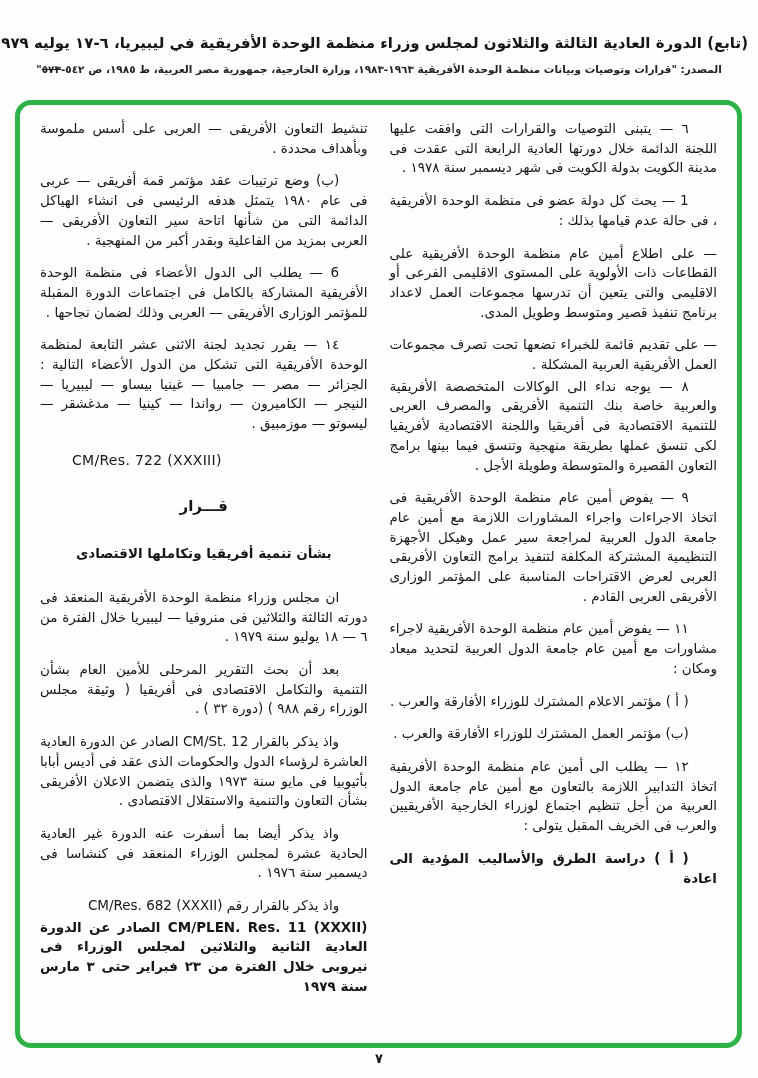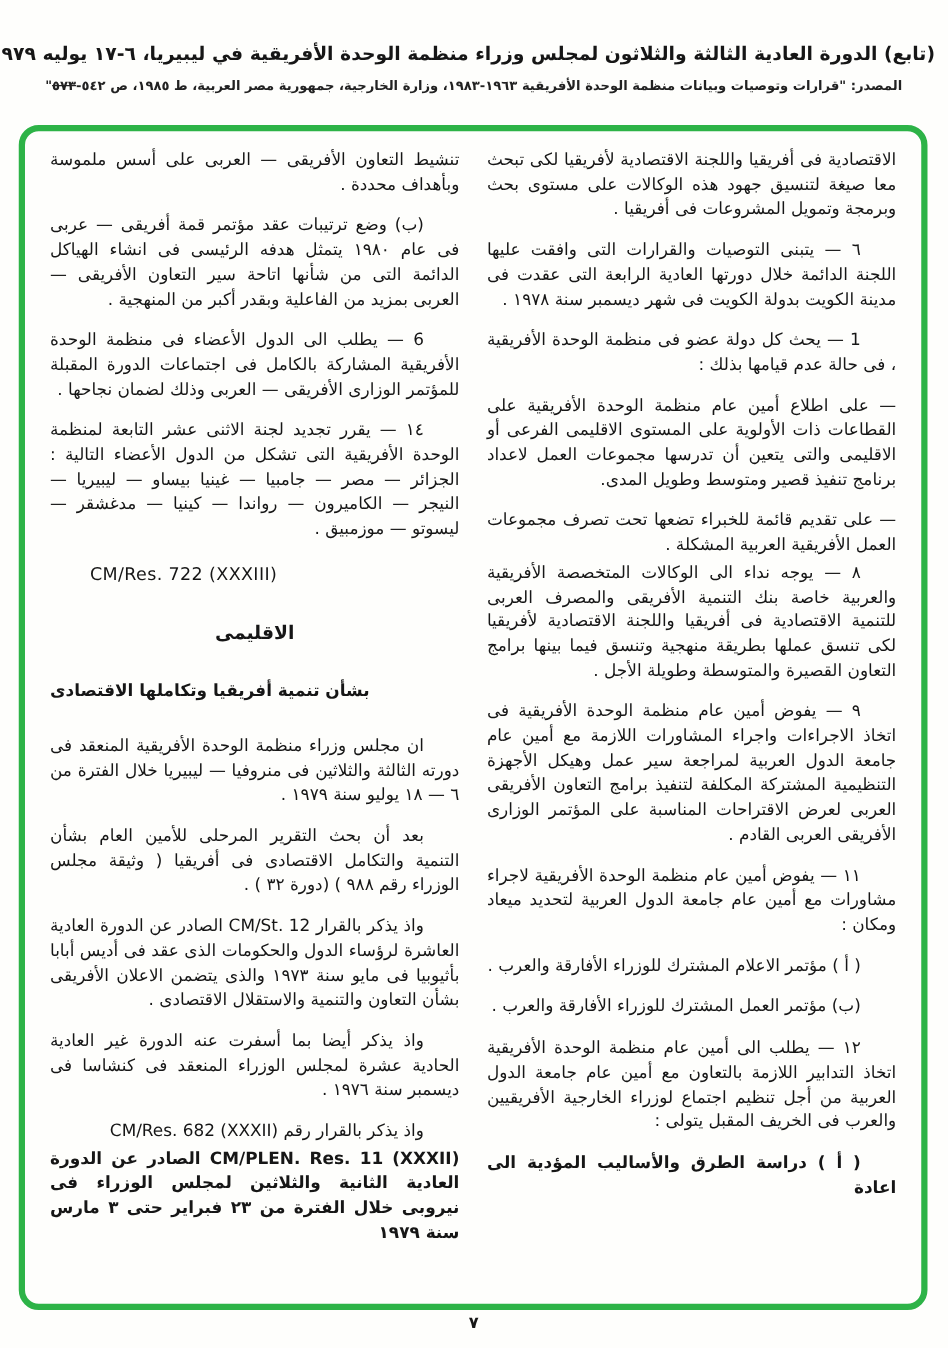--- a/index.html
+++ b/index.html
@@ -71,21 +71,21 @@
     letter-spacing: 0.3px;
   }
   .heading {
     text-align: center;
     text-indent: 0;
     font-weight: bold;
     font-size: 15px;
     margin: 0 0 26px 0;
   }
   .subheading {
-    text-align: left;
+    text-align: center;
     text-indent: 0;
     font-weight: bold;
     font-size: 13.5px;
     margin: 0 0 24px 0;
   }
 
   
   .page-number {
     position: absolute;
     bottom: 12px; left: 0;
@@ -102,40 +102,39 @@
 
   <div class="header">
     <div class="title">(تابع) الدورة العادية الثالثة والثلاثون لمجلس وزراء منظمة الوحدة الأفريقية في ليبيريا، ٦-١٧ يوليه ١٩٧٩</div>
     <div class="source">
       <span>المصدر: "قرارات وتوصيات وبيانات منظمة الوحدة الأفريقية ١٩٦٣-١٩٨٣، وزارة الخارجية، جمهورية مصر العربية، ط ١٩٨٥، ص ٥٤٢-</span><span class="struck">٥٧٣</span><span>"</span>
     </div>
   </div>
 
   <div class="content-box" style="border-color: rgb(45, 179, 71);">
     <div class="col col-right">
-        <p class="para normal">الاقتصادية فى أفريقيا واللجنة الاقتصادية لأفريقيا لكى تبحث معا صيغة لتنسيق جهود هذه الوكالات على مستوى بحث وبرمجة وتمويل المشروعات فى أفريقيا .</p>
         <p class="para indent">٦ — يتبنى التوصيات والقرارات التى وافقت عليها اللجنة الدائمة خلال دورتها العادية الرابعة التى عقدت فى مدينة الكويت بدولة الكويت فى شهر ديسمبر سنة ١٩٧٨ .</p>
         <p class="para indent">1 — يحث كل دولة عضو فى منظمة الوحدة الأفريقية ، فى حالة عدم قيامها بذلك :</p>
         <p class="para normal">— على اطلاع أمين عام منظمة الوحدة الأفريقية على القطاعات ذات الأولوية على المستوى الاقليمى الفرعى أو الاقليمى والتى يتعين أن تدرسها مجموعات العمل لاعداد برنامج تنفيذ قصير ومتوسط وطويل المدى.</p>
         <p class="para tight">— على تقديم قائمة للخبراء تضعها تحت تصرف مجموعات العمل الأفريقية العربية المشكلة .</p>
         <p class="para indent">٨ — يوجه نداء الى الوكالات المتخصصة الأفريقية والعربية خاصة بنك التنمية الأفريقى والمصرف العربى للتنمية الاقتصادية فى أفريقيا واللجنة الاقتصادية لأفريقيا لكى تنسق عملها بطريقة منهجية وتنسق فيما بينها برامج التعاون القصيرة والمتوسطة وطويلة الأجل .</p>
         <p class="para indent">٩ — يفوض أمين عام منظمة الوحدة الأفريقية فى اتخاذ الاجراءات واجراء المشاورات اللازمة مع أمين عام جامعة الدول العربية لمراجعة سير عمل وهيكل الأجهزة التنظيمية المشتركة المكلفة لتنفيذ برامج التعاون الأفريقى العربى لعرض الاقتراحات المناسبة على المؤتمر الوزارى الأفريقى العربى القادم .</p>
         <p class="para indent">١١ — يفوض أمين عام منظمة الوحدة الأفريقية لاجراء مشاورات مع أمين عام جامعة الدول العربية لتحديد ميعاد ومكان :</p>
         <p class="para indent">( أ ) مؤتمر الاعلام المشترك للوزراء الأفارقة والعرب .</p>
         <p class="para indent">(ب) مؤتمر العمل المشترك للوزراء الأفارقة والعرب .</p>
         <p class="para indent">١٢ — يطلب الى أمين عام منظمة الوحدة الأفريقية اتخاذ التدابير اللازمة بالتعاون مع أمين عام جامعة الدول العربية من أجل تنظيم اجتماع لوزراء الخارجية الأفريقيين والعرب فى الخريف المقبل يتولى :</p>
         <p class="para indent bold">( أ ) دراسة الطرق والأساليب المؤدية الى اعادة</p>
       </div>
     <div class="col col-left">
         <p class="para normal">تنشيط التعاون الأفريقى — العربى على أسس ملموسة وبأهداف محددة .</p>
         <p class="para indent">(ب) وضع ترتيبات عقد مؤتمر قمة أفريقى — عربى فى عام ١٩٨٠ يتمثل هدفه الرئيسى فى انشاء الهياكل الدائمة التى من شأنها اتاحة سير التعاون الأفريقى — العربى بمزيد من الفاعلية وبقدر أكبر من المنهجية .</p>
         <p class="para indent">6 — يطلب الى الدول الأعضاء فى منظمة الوحدة الأفريقية المشاركة بالكامل فى اجتماعات الدورة المقبلة للمؤتمر الوزارى الأفريقى — العربى وذلك لضمان نجاحها .</p>
         <p class="para indent">١٤ — يقرر تجديد لجنة الاثنى عشر التابعة لمنظمة الوحدة الأفريقية التى تشكل من الدول الأعضاء التالية : الجزائر — مصر — جامبيا — غينيا بيساو — ليبيريا — النيجر — الكاميرون — رواندا — كينيا — مدغشقر — ليسوتو — موزمبيق .</p>
         <p class="para latin">CM/Res. 722 (XXXIII)</p>
-        <p class="para heading">الاقليمى</p>
+        <p class="para heading">قـــرار</p>
         <p class="para subheading">بشأن تنمية أفريقيا وتكاملها الاقتصادى</p>
         <p class="para indent">ان مجلس وزراء منظمة الوحدة الأفريقية المنعقد فى دورته الثالثة والثلاثين فى منروفيا — ليبيريا خلال الفترة من ٦ — ١٨ يوليو سنة ١٩٧٩ .</p>
         <p class="para indent">بعد أن بحث التقرير المرحلى للأمين العام بشأن التنمية والتكامل الاقتصادى فى أفريقيا ( وثيقة مجلس الوزراء رقم ٩٨٨ ) (دورة ٣٢ ) .</p>
         <p class="para indent">واذ يذكر بالقرار CM/St. 12 الصادر عن الدورة العادية العاشرة لرؤساء الدول والحكومات الذى عقد فى أديس أبابا بأثيوبيا فى مايو سنة ١٩٧٣ والذى يتضمن الاعلان الأفريقى بشأن التعاون والتنمية والاستقلال الاقتصادى .</p>
         <p class="para indent">واذ يذكر أيضا بما أسفرت عنه الدورة غير العادية الحادية عشرة لمجلس الوزراء المنعقد فى كنشاسا فى ديسمبر سنة ١٩٧٦ .</p>
         <p class="para indent tight">واذ يذكر بالقرار رقم CM/Res. 682 (XXXII)</p>
         <p class="para bold">CM/PLEN. Res. 11 (XXXII) الصادر عن الدورة العادية الثانية والثلاثين لمجلس الوزراء فى نيروبى خلال الفترة من ٢٣ فبراير حتى ٣ مارس سنة ١٩٧٩</p>
       </div>
   </div>
 

